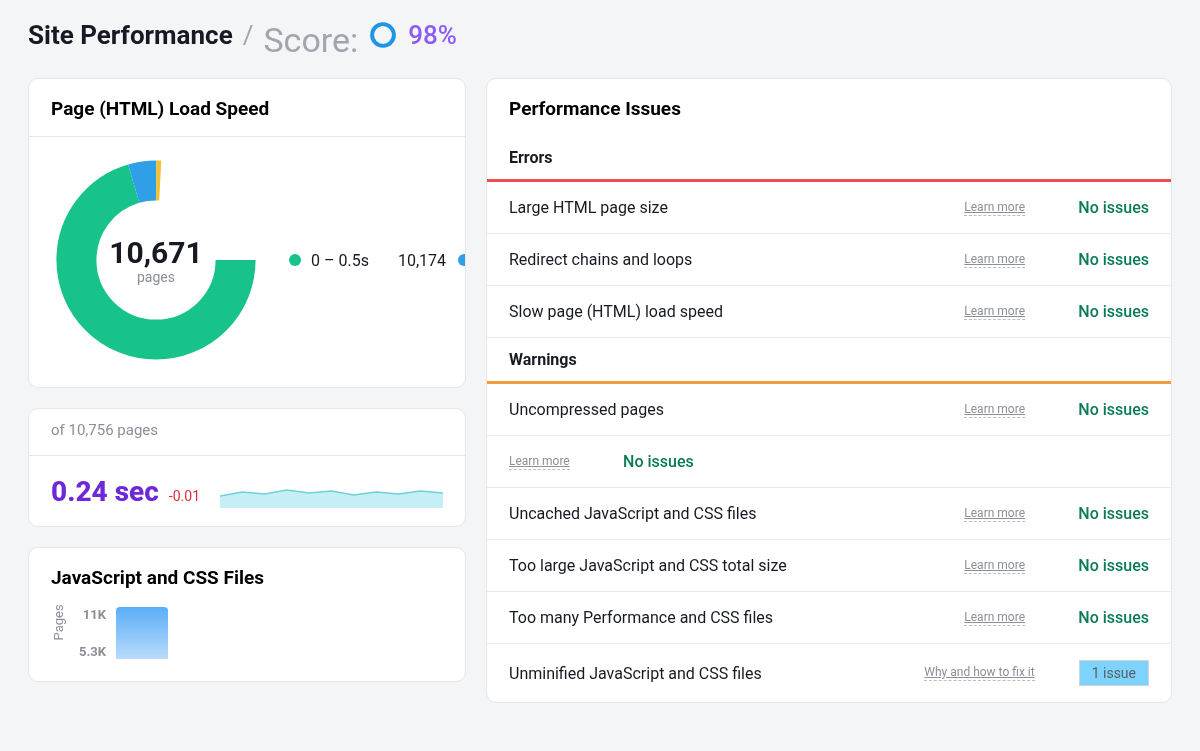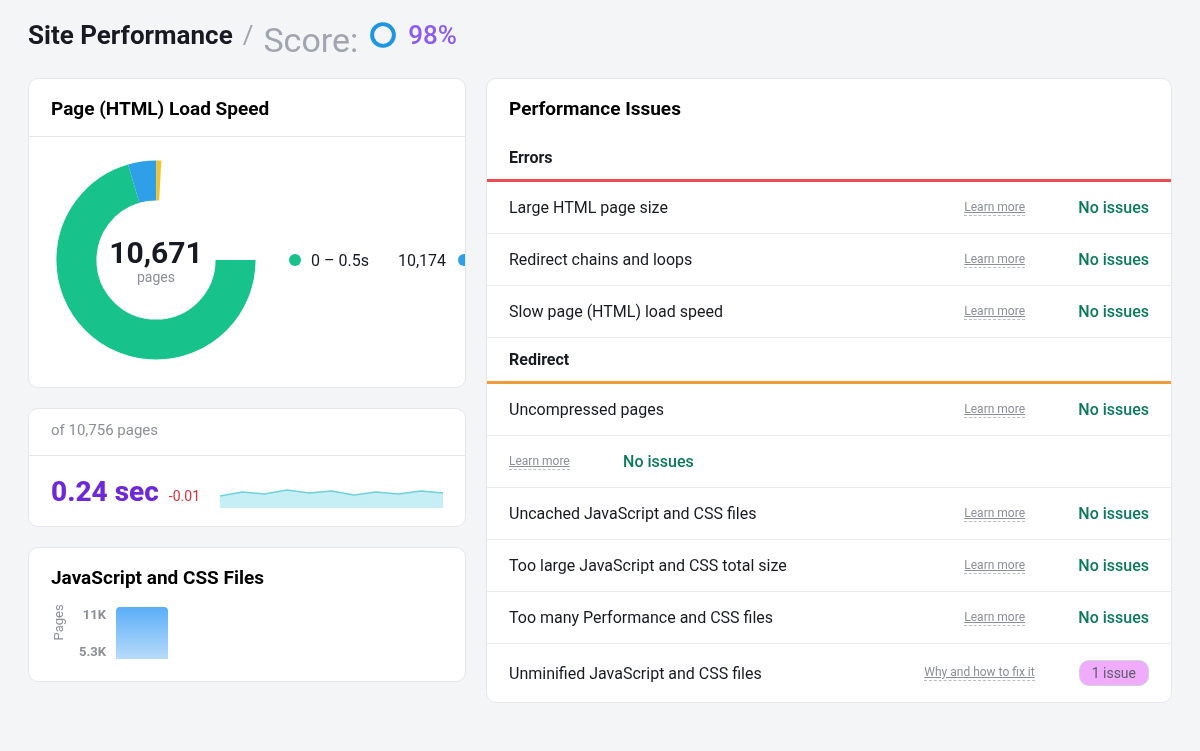--- a/index.html
+++ b/index.html
@@ -230,23 +230,23 @@
 .no-issues {
   font-size: 16px;
   color: #0a7a58;
   font-weight: 500;
   min-width: 80px;
   text-align: right;
 }
 .issue-badge {
   font-size: 14px;
   color: #5b5f69;
-  background: #f0abfc;
+  background: #7dd3fc;
   border: 1px solid #cfd3da;
-  border-radius: 10px;
+  border-radius: 0;
   padding: 4px 12px;
   cursor: pointer;
 }
 </style>
 </head>
 <body>
 
 <div class="header">
   <span class="header-title">Site Performance</span>
   <span class="header-sep">/</span>
@@ -352,21 +352,21 @@
         <span class="issue-name">Redirect chains and loops</span>
         <span class="learn-more">Learn more</span>
         <span class="no-issues">No issues</span>
       </div>
       <div class="issue-row">
         <span class="issue-name">Slow page (HTML) load speed</span>
         <span class="learn-more">Learn more</span>
         <span class="no-issues">No issues</span>
       </div>
 
-      <div class="issues-section-h issues-border-orange">Redirect</div>
+      <div class="issues-section-h issues-border-orange">Warnings</div>
 
       <div class="issue-row">
         <span class="issue-name">Uncompressed pages</span>
         <span class="learn-more">Learn more</span>
         <span class="no-issues">No issues</span>
       </div>
       <div class="issue-row">
         <span class="learn-more">Learn more</span>
         <span class="no-issues">No issues</span>
       </div>

